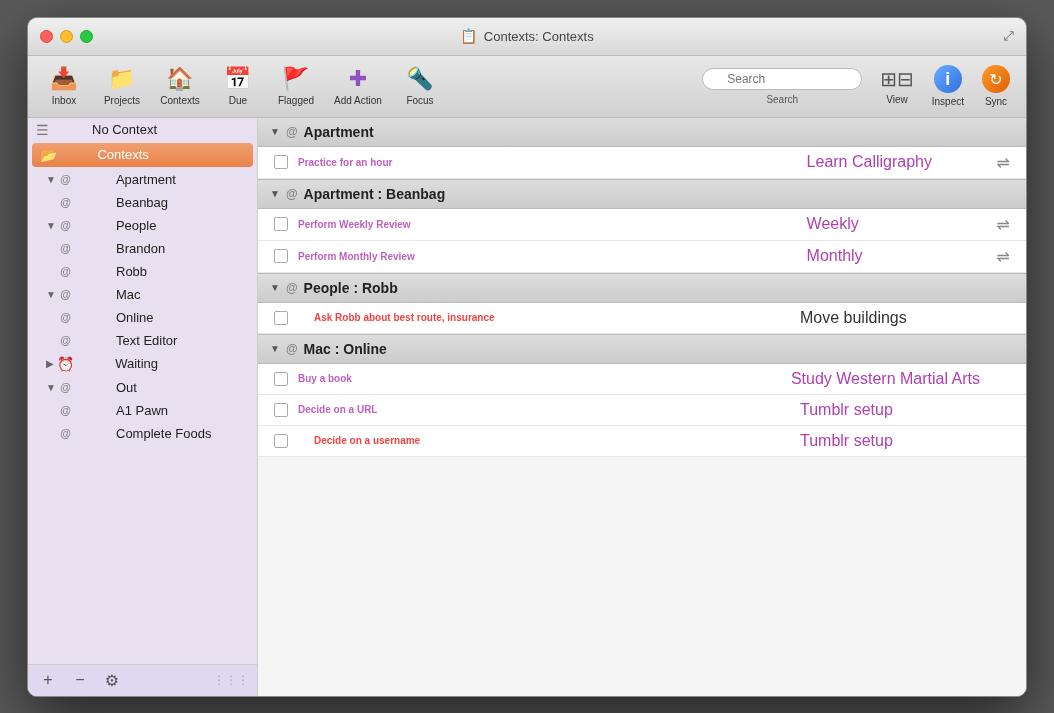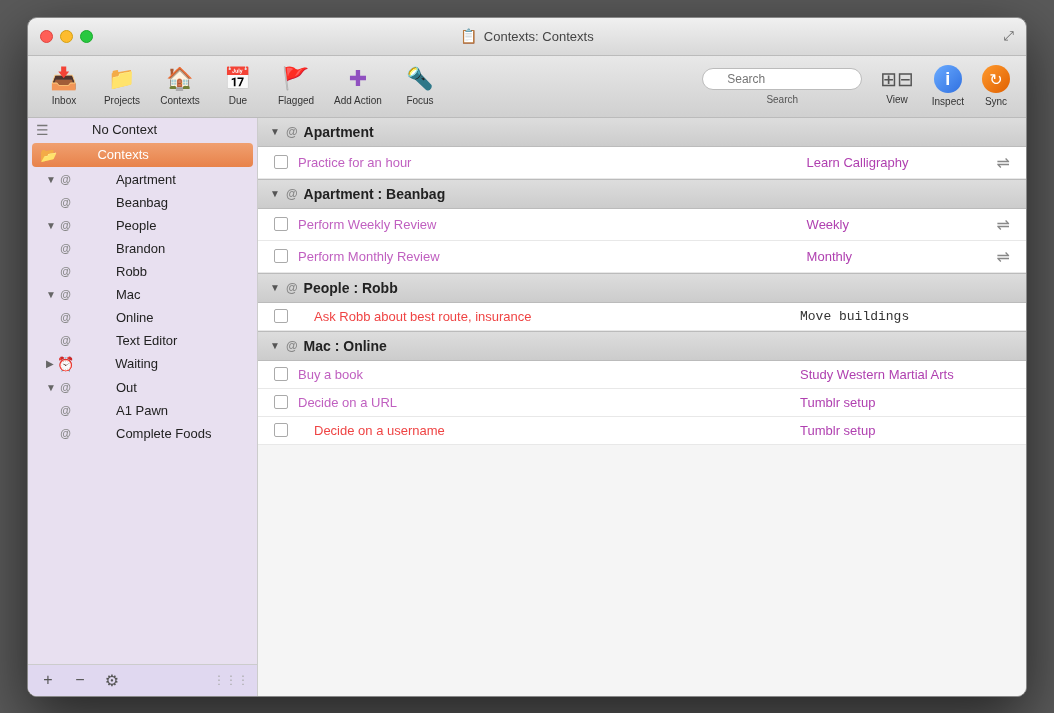--- a/index.html
+++ b/index.html
@@ -293,32 +293,33 @@
       width: 14px;
       height: 14px;
       border: 1px solid #aaa;
       border-radius: 2px;
       flex-shrink: 0;
       cursor: pointer;
       background: white;
     }
     .task-name {
       flex: 1;
-      font-size: 13px;
+      font-size: 10px;
       color: #c060c0;
       cursor: pointer;
+      font-weight: bold;
     }
     .task-name.black { color: #ef4444; margin-left: 16px; }
     .task-project {
-      font-size: 13px;
+      font-size: 16px;
       color: #b040b0;
       min-width: 180px;
       text-align: left;
     }
-    .task-project.black { color: #333; font-family: Liberation Mono, monospace; }
+    .task-project.black { color: #333; }
     .task-repeat {
       font-size: 16px;
       color: #888;
       cursor: pointer;
     }
   </style>
 </head>
 <body>
 
 <div class="window">

